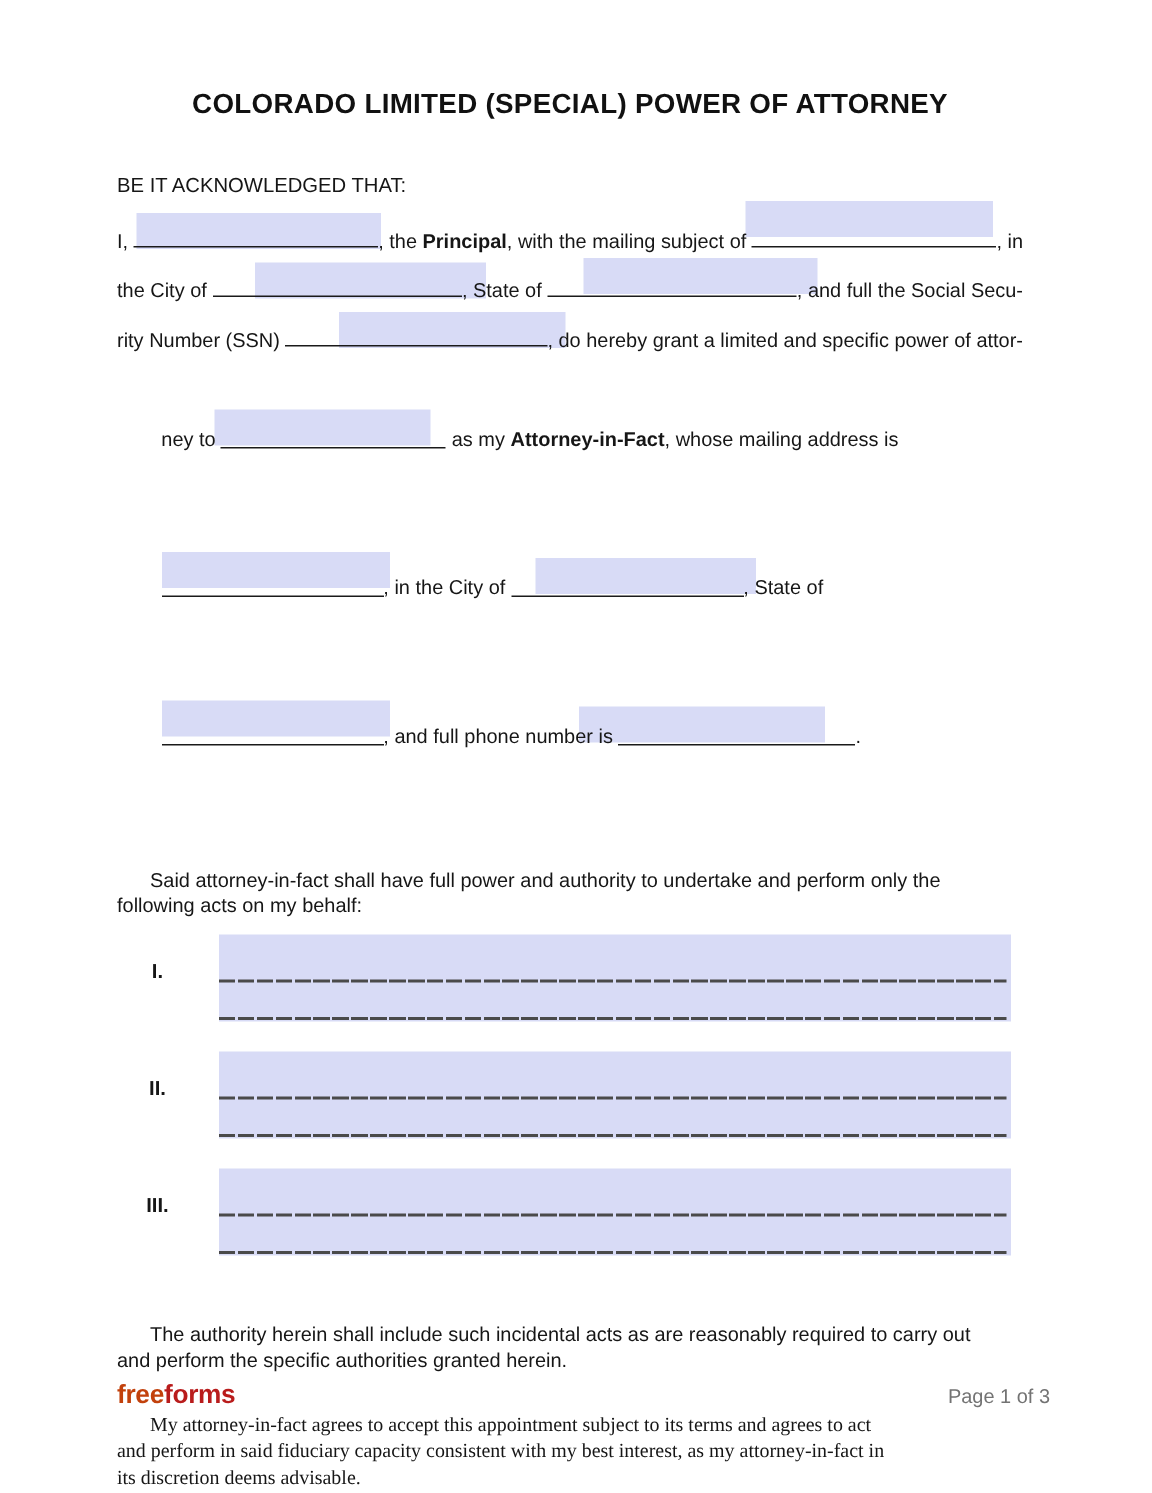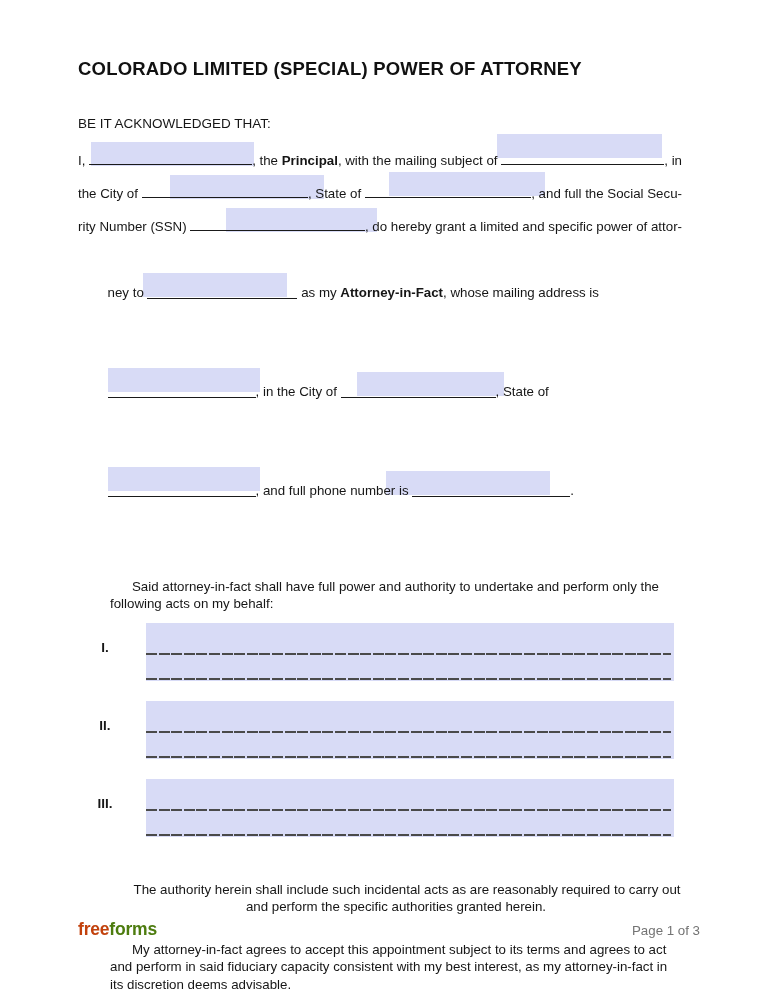--- a/index.html
+++ b/index.html
@@ -12,20 +12,21 @@
     color: #161616;
     overflow: hidden;
   }
   .page { position: relative; width: 768px; height: 995px; }
   .content { position: relative; margin: 0 auto; width: 604px; padding-left: 0; }
   .content { margin-left: 78px; margin-right: 86px; }
 
   
   .title {
     padding-top: 58px;
+    text-align: center;
     font-size: 18.5px;
     font-weight: bold;
     letter-spacing: 0.2px;
     color: #111;
   }
 
   
   .ack { margin-top: 36px; font-size: 13.5px; }
 
   
@@ -59,25 +60,25 @@
   .f4  .hl { left: 24px;  right: -14px; bottom: 1px;  }
   .f5  .hl { left: 36px;  right: -12px; bottom: -2px; }
   .f6  .hl { left: -4px;  right: 10px;  bottom: 1px;  }
   .f7  .hl { left: 0px;   right: -4px;  bottom: 5px;  }
   .f8  .hl { left: 16px;  right: -8px;  bottom: 1px;  }
   .f9  .hl { left: 0px;   right: -4px;  bottom: 5px;  }
   .f10 .hl { left: -26px; right: 20px;  bottom: 1px;  }
 
   
   .para { }
-  .pline { display: block; line-height: 17.3px; margin-left: 32px; }
+  .pline { display: block; line-height: 17.3px; }
   .indent { padding-left: 22px; }
   .p-said      { margin-top: 38px; }
-  .p-authority { margin-top: 44px; text-align: center; }
-  .p-agrees    { margin-top: 26px; }
+  .p-authority { margin-top: 44px; }
+  .p-agrees    { margin-top: 26px; font-family: Liberation Serif, serif; }
 
   
   .acts { margin-top: 10px; }
   .act-row { position: relative; height: 58px; margin-bottom: 20px; }
   .act-num {
     position: absolute; left: 8px; top: 17px;
     width: 38px; text-align: center;
     font-weight: bold; font-size: 13.5px;
   }
   .act-field {
@@ -92,21 +93,21 @@
   .act-line.l1 { top: 30px; }
   .act-line.l2 { bottom: 1px; }
 
   
   .footer {
     position: absolute; left: 78px; right: 68px; top: 919px;
     display: flex; justify-content: space-between; align-items: baseline;
   }
   .logo { font-size: 17.5px; font-weight: bold; letter-spacing: -0.2px; }
   .logo .free  { color: #c2410c; }
-  .logo .forms { color: #4d7c0f; margin-top: 36px; }
+  .logo .forms { color: #b91c1c; margin-top: 36px; }
   .pagenum { font-size: 13.3px; color: #737373; }
 </style>
 </head>
 <body>
 
 <div class="page">
   <div class="content">
 
     <h1 class="title">COLORADO LIMITED (SPECIAL) POWER OF ATTORNEY</h1>
 

